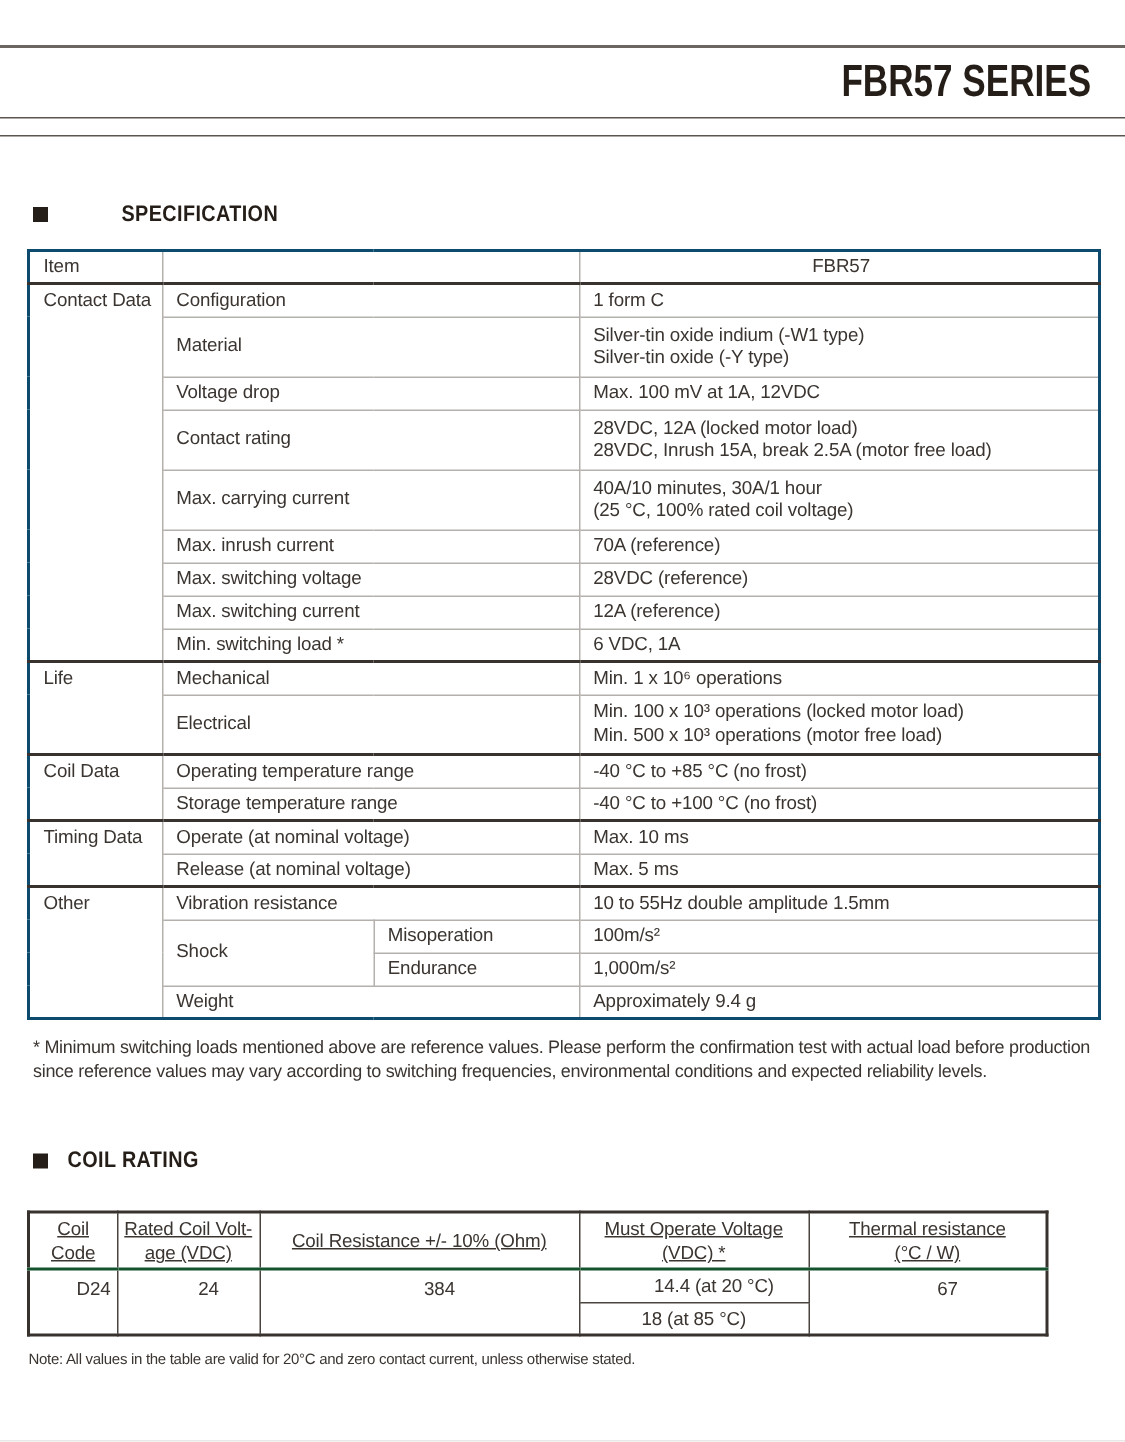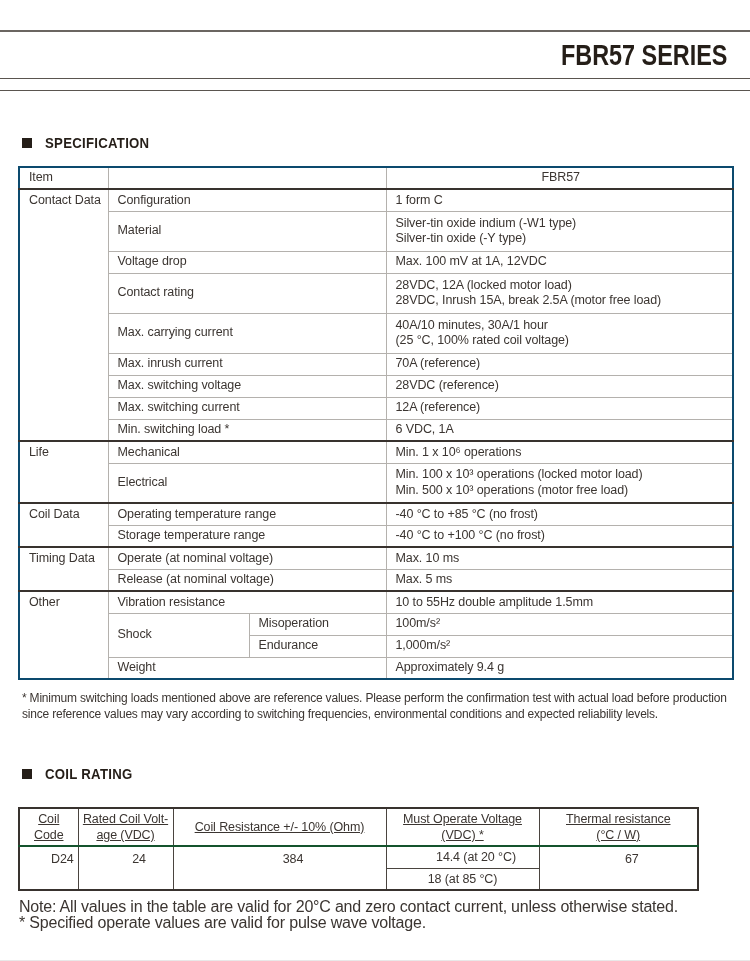--- a/index.html
+++ b/index.html
@@ -51,21 +51,21 @@
   .sec-head .txt {
     font-size: 15px;
     font-weight: 700;
     color: #251e18;
     letter-spacing: 0.3px;
     transform: scaleX(0.88);
     transform-origin: 0 50%;
     display: inline-block;
     white-space: nowrap;
   }
-  .spec-head { top: 134px; }
+  .spec-head { top: 134px; gap: 36px; }
   .coil-head { top: 765px; }
 
   table { border-collapse: collapse; table-layout: fixed; }
 
   .spec-table {
     position: absolute;
     left: 18px;
     top: 166px;
     width: 714px;
     border: 2px solid #0c4a6e;
@@ -121,21 +121,21 @@
   .coil-table tr.head { height: 38px; text-decoration: underline; }
   .coil-table tr.data { height: 22px; }
   .coil-table tr.data-first > td { border-top: 2px solid #14532d; padding-left: 31px; }
   .coil-table .span-cell { vertical-align: top; padding-top: 4px; }
   .coil-table td.light-top { border-top: 1px solid #b4b1ad; }
 
   .notes {
     position: absolute;
     left: 19px;
     top: 899px;
-    font-size: 16px;
+    font-size: 10px;
     line-height: 16px;
     letter-spacing: -0.2px;
     color: #3b3531;
   }
 </style>
 </head>
 <body>
 
 <div class="page">
 
@@ -286,16 +286,15 @@
       <td class="span-cell" rowspan="2">67</td>
     </tr>
     <tr class="data">
       <td class="light-top">18 (at 85 °C)</td>
     </tr>
   </tbody>
     </table>
 
   <div class="notes">
     <div>Note: All values in the table are valid for 20°C and zero contact current, unless otherwise stated.</div>
-    <div>* Specified operate values are valid for pulse wave voltage.</div>
   </div>
 
 </div>
 
 </body></html>

